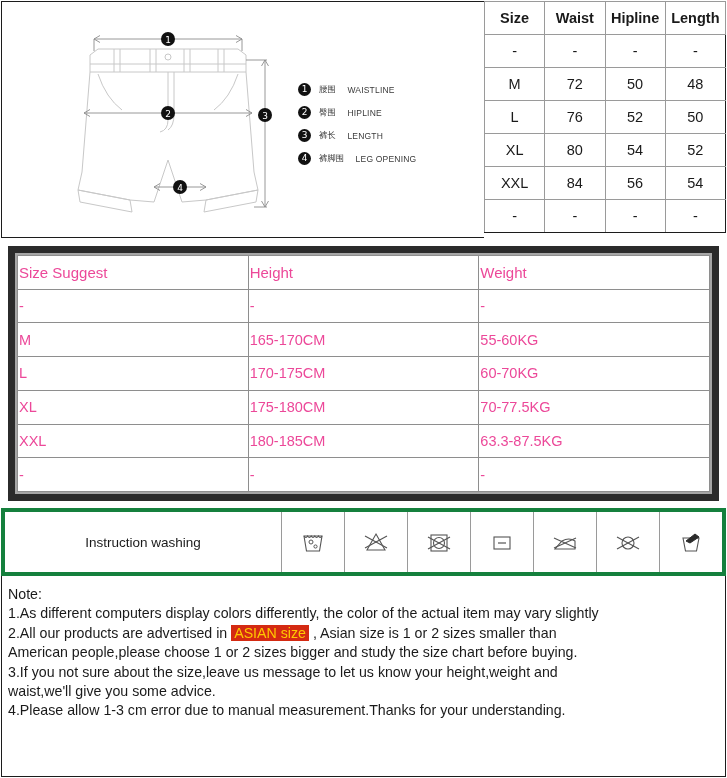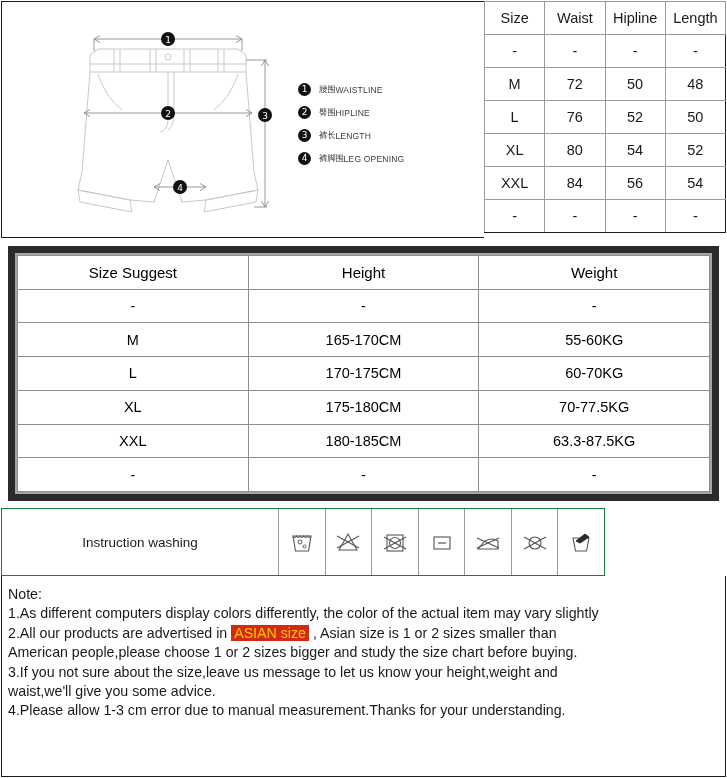--- a/index.html
+++ b/index.html
@@ -51,21 +51,21 @@
     font-size: 9px;
     line-height: 13px;
     text-align: center;
     font-family: "DejaVu Sans", sans-serif;
     flex: 0 0 auto;
     margin-right: 8px;
   }
   .legend-cn {
     font-size: 8.5px;
     color: #3a3a3a;
-    margin-right: 0;
+    margin-right: 12px;
     font-family: "DejaVu Sans", sans-serif;
     letter-spacing: -0.3px;
   }
   .legend-en {
     font-size: 8.5px;
     color: #3a3a3a;
     letter-spacing: 0.2px;
   }
 
   
@@ -85,21 +85,21 @@
     color: #1a1a1a;
     padding: 0;
   }
   .meas-table tr:first-child td { border-top: 1px solid #1c1c1c; }
   .meas-table tr td:last-child { border-right: 1px solid #1c1c1c; }
   .meas-table tr:last-child td { border-bottom: 1px solid #1c1c1c; }
   .meas-table th {
     border: 1px solid #9a9a9a;
     height: 33px;
     font-size: 14.5px;
-    font-weight: normal;
+    font-weight: bold;
     color: #1a1a1a;
   }
 
   
   .suggest-wrap {
     position: absolute;
     left: 8px; top: 246px;
     width: 711px; height: 255px;
     border: 7px solid #2b2b2b;
     background: #a6a6a6;
@@ -107,34 +107,34 @@
   }
   .suggest-table {
     width: 100%;
     height: 100%;
     border-collapse: collapse;
     table-layout: fixed;
     background: #ffffff;
   }
   .suggest-table td {
     border: 1px solid #8e8e8e;
-    text-align: center;
+    text-align: left;
     vertical-align: middle;
     font-size: 14.5px;
-    color: #000000;
+    color: #ec4899;
     height: 33px;
   }
   .suggest-table td.hdr { font-size: 15px; }
 
   
   .wash-wrap {
     position: absolute;
     left: 1px; top: 508px;
-    width: 604px; height: 68px;
-    border: 1px solid #15803d;
+    width: 725px; height: 68px;
+    border: 4px solid #15803d;
     display: flex;
     background: #ffffff;
   }
   .wash-label {
     width: 277px;
     display: flex;
     align-items: center;
     justify-content: center;
     font-size: 13.5px;
     color: #1a1a1a;

